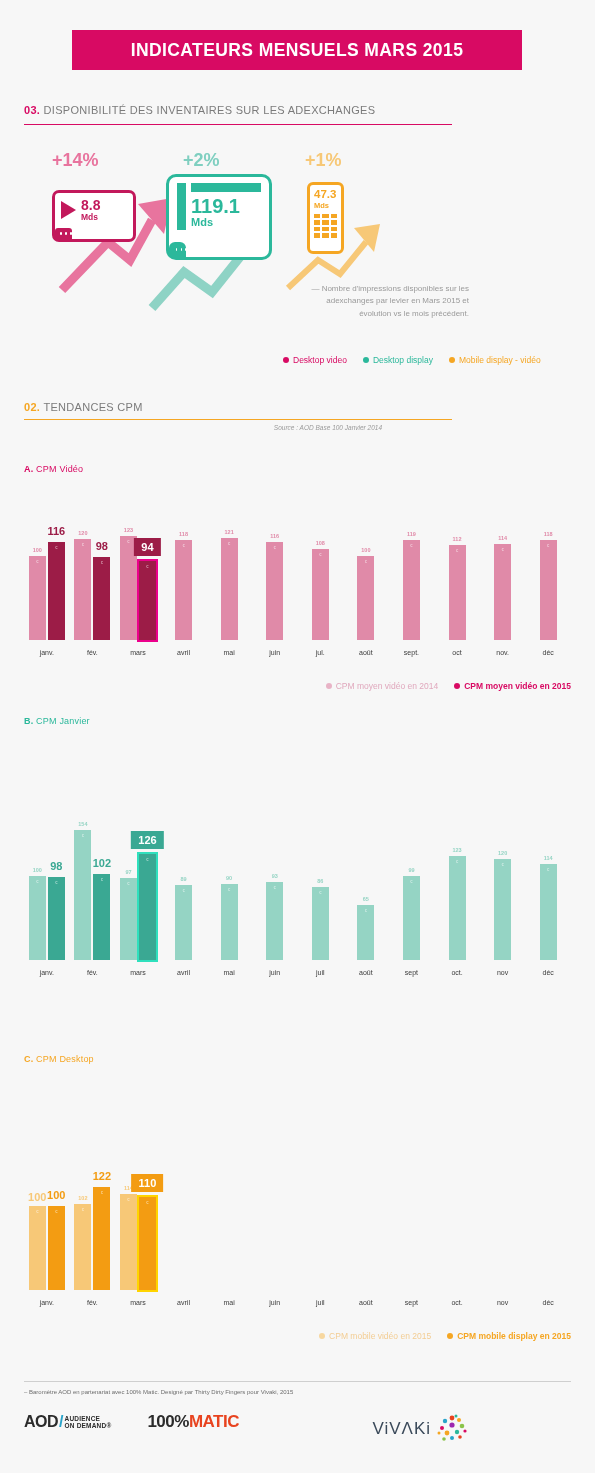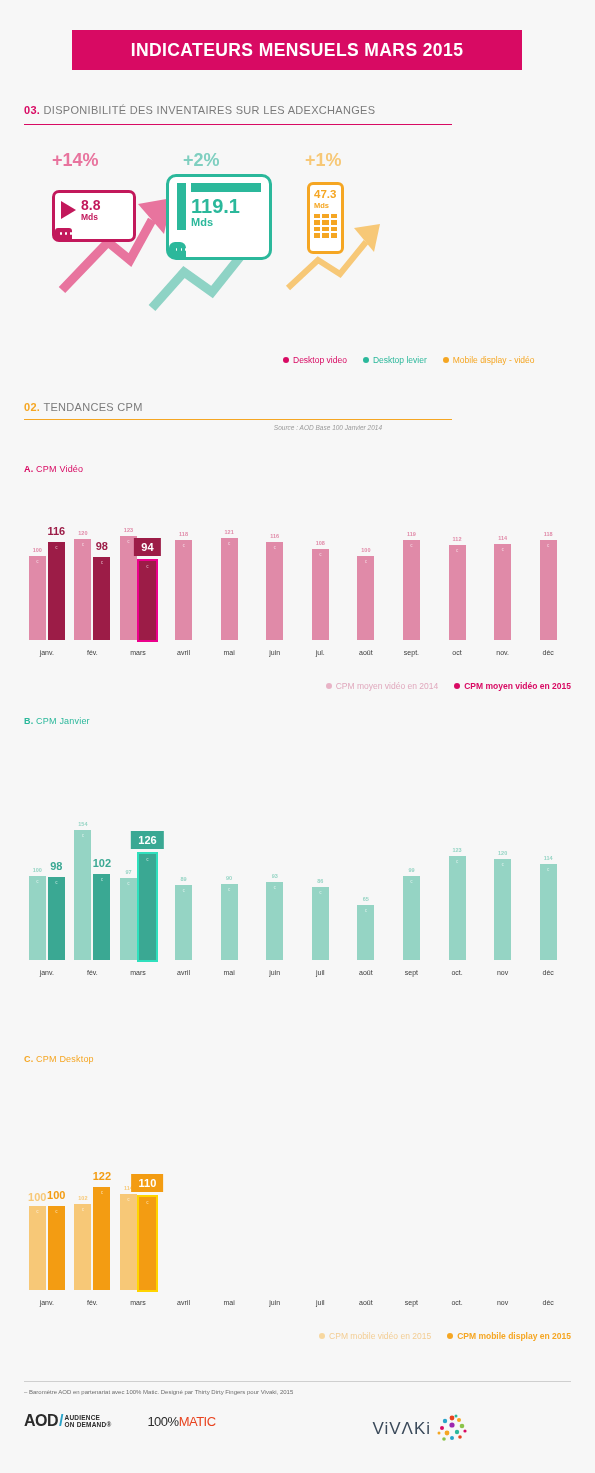--- a/index.html
+++ b/index.html
@@ -134,21 +134,21 @@
 
   
   .foot-rule { position: absolute; left: 24px; top: 1381px; width: 547px; height: 1px; background: #cfcfcf; }
   .foot-note { position: absolute; left: 24px; top: 1389px; font-size: 6px; color: #6d6d6d; }
 
   .logos { position: absolute; left: 24px; top: 1412px; display: flex; align-items: center; gap: 36px; }
   .aod { display: flex; align-items: center; font-size: 16px; font-weight: bold; }
   .aod .a { color: #2b2b2b; letter-spacing: -0.5px; }
   .aod .slash { color: #29a3c9; margin: 0 1px; }
   .aod .sub { display: flex; flex-direction: column; font-size: 6.5px; line-height: 1.1; color: #2b2b2b; letter-spacing: .2px; }
-  .matic { font-size: 13px; font-weight: normal; letter-spacing: -0.5px; text-align: center; }
+  .matic { font-size: 17px; font-weight: bold; letter-spacing: -0.5px; text-align: center; }
   .matic .p1 { color: #2b2b2b; }
   .matic .p2 { color: #e8431f; }
 
   .vivaki { position: absolute; right: 28px; top: 1412px; display: flex; align-items: center; gap: 4px; }
   .vivaki .wm { font-size: 17px; color: #3b4a5a; letter-spacing: 1px; }
 </style>
 </head>
 <body>
 
 <div class="page">
@@ -225,29 +225,30 @@
           <div class="key"></div>
           <div class="key"></div>
       </div>
     </div>
   </div>
 
   <div class="pct pct-1">+14%</div>
   <div class="pct pct-2">+2%</div>
   <div class="pct pct-3">+1%</div>
 
+  <div class="note">— Nombre d'impressions disponibles sur les adexchanges par levier en Mars 2015 et évolution vs le mois précédent.</div>
 
   <div class="legend legend-top">
     <div class="item">
       <span class="bullet" style="background:#d80a63"></span>
       <span style="color:#d80a63">Desktop video</span>
     </div>
     <div class="item">
       <span class="bullet" style="background:#2bb89b"></span>
-      <span style="color:#2bb89b">Desktop levier</span>
+      <span style="color:#2bb89b">Desktop display</span>
     </div>
     <div class="item">
       <span class="bullet" style="background:#f5a623"></span>
       <span style="color:#f5a623">Mobile display - vidéo</span>
     </div>
   </div>
 
   <div class="sec-head" style="left:24px; top:401px;">
     <span class="sec-num" style="color:#f5a623">02.</span>
     <span class="sec-txt">TENDANCES CPM</span>

